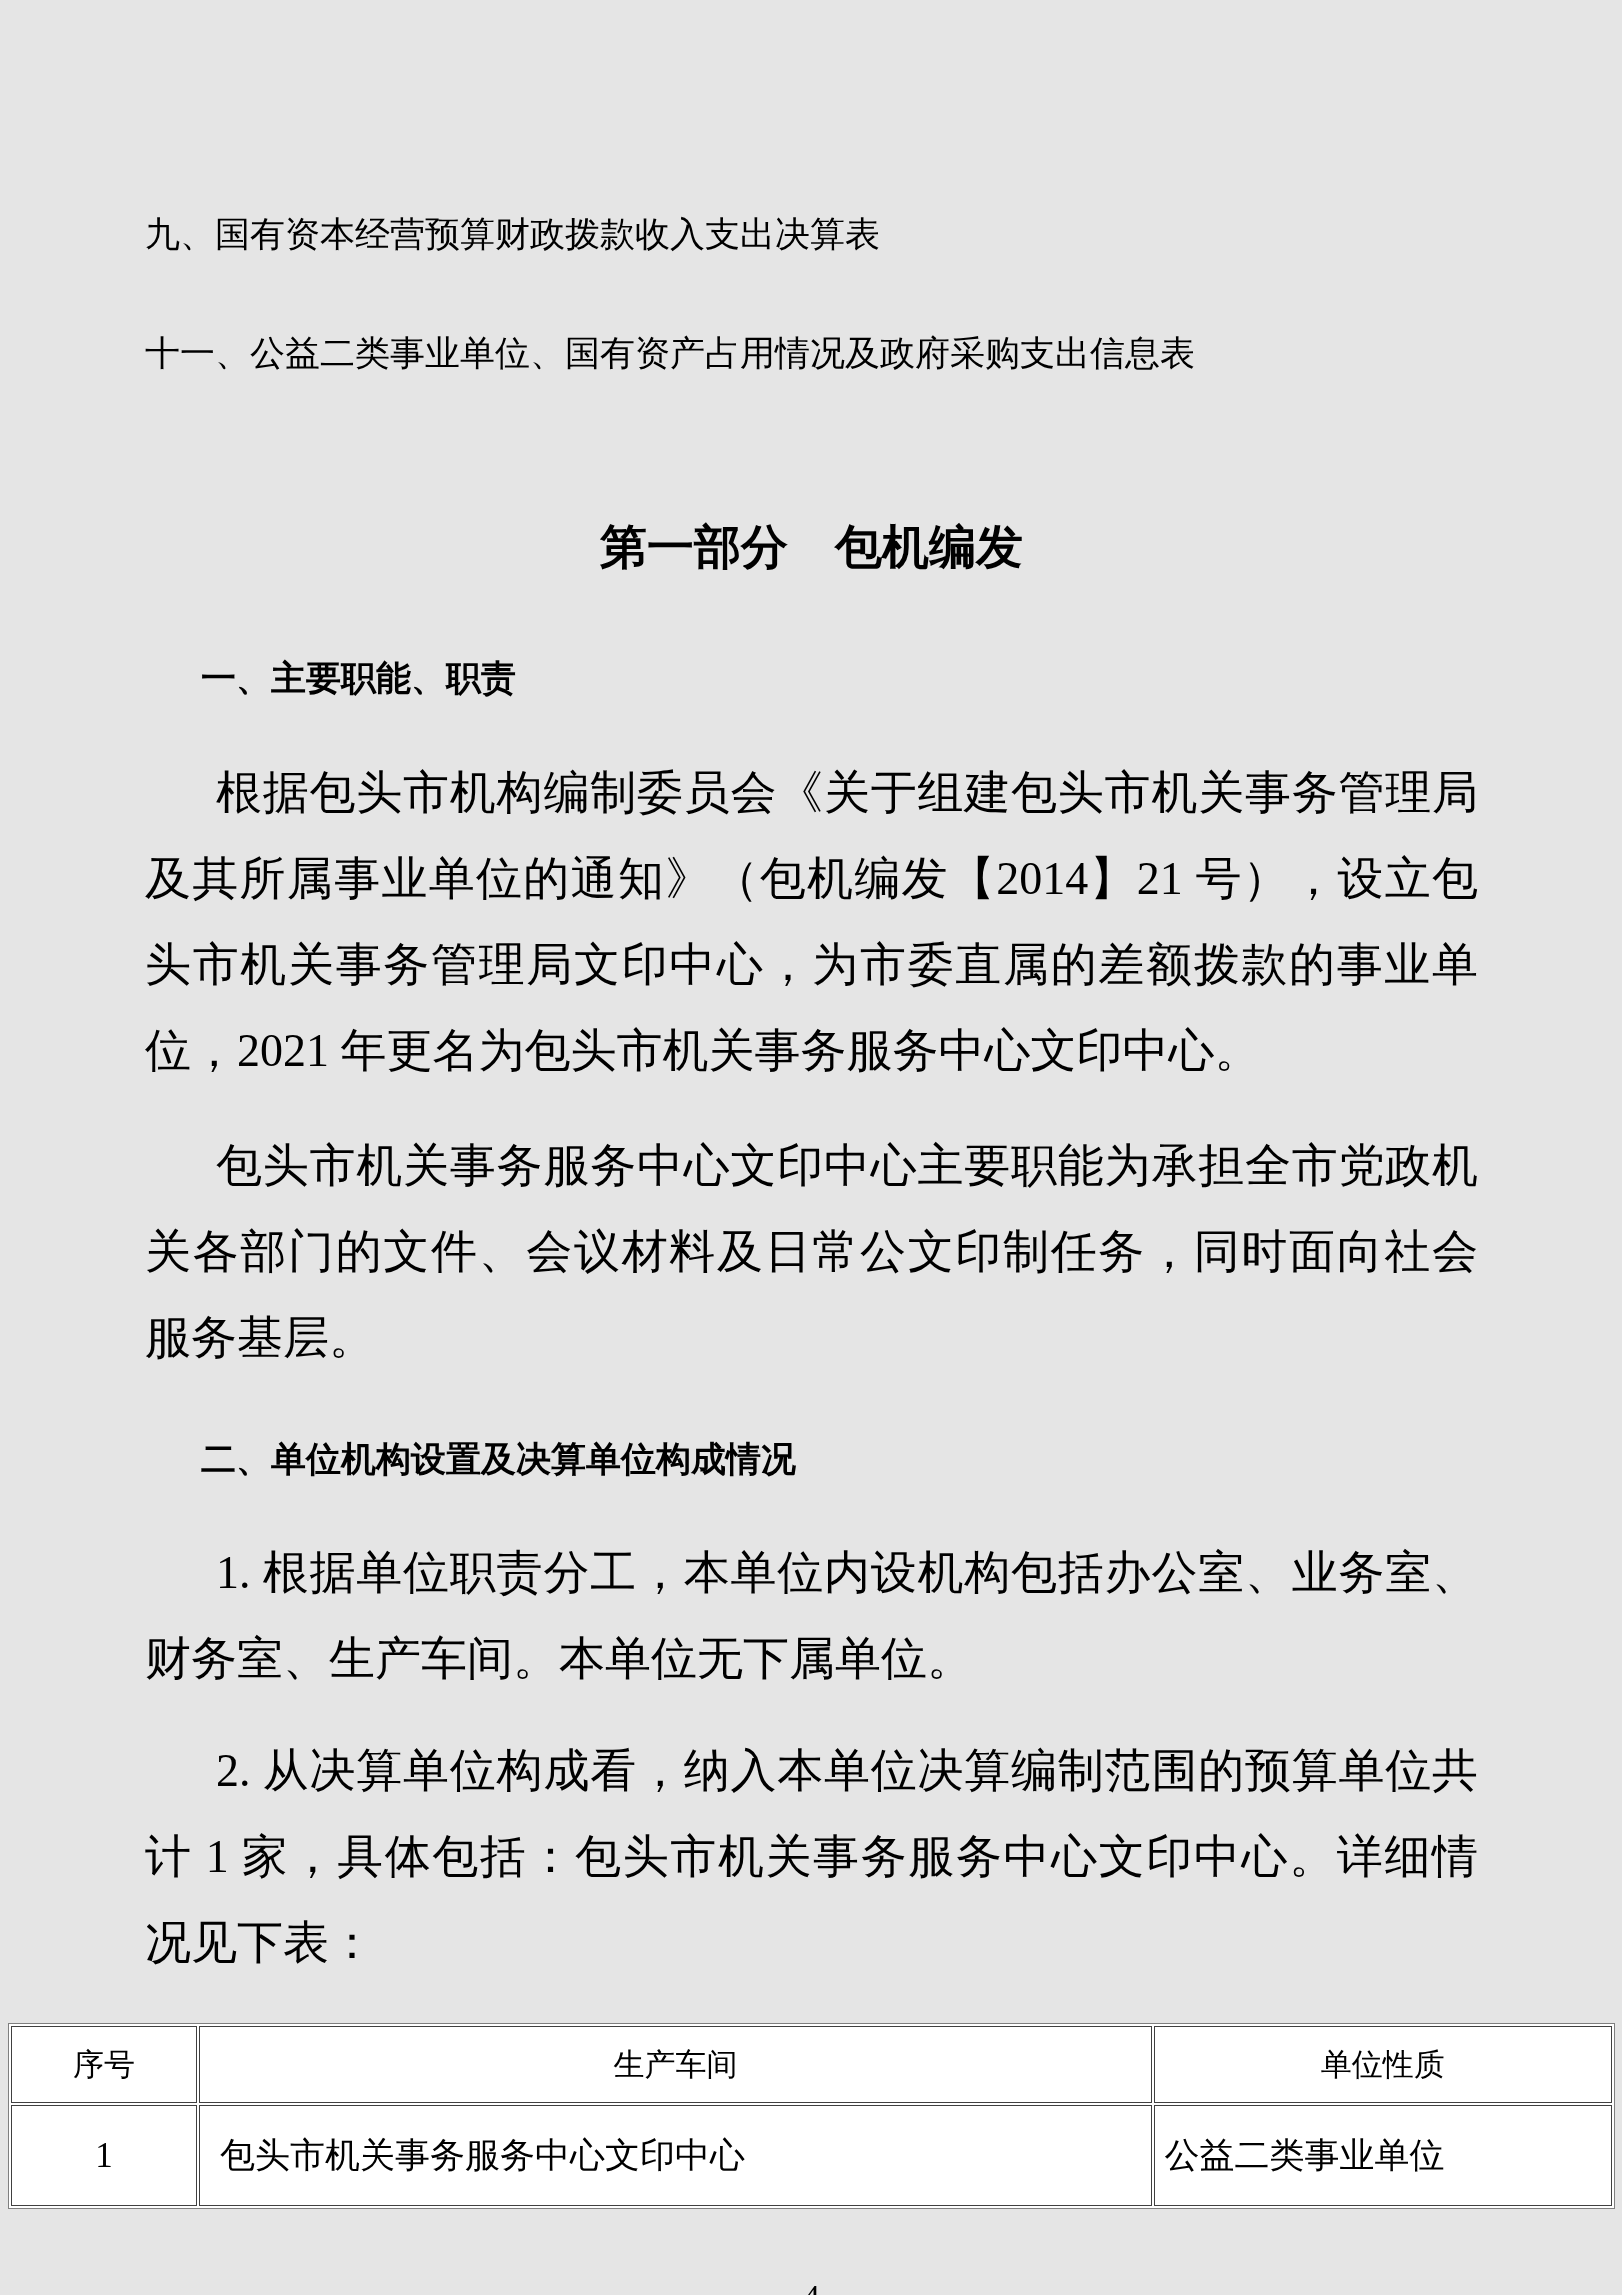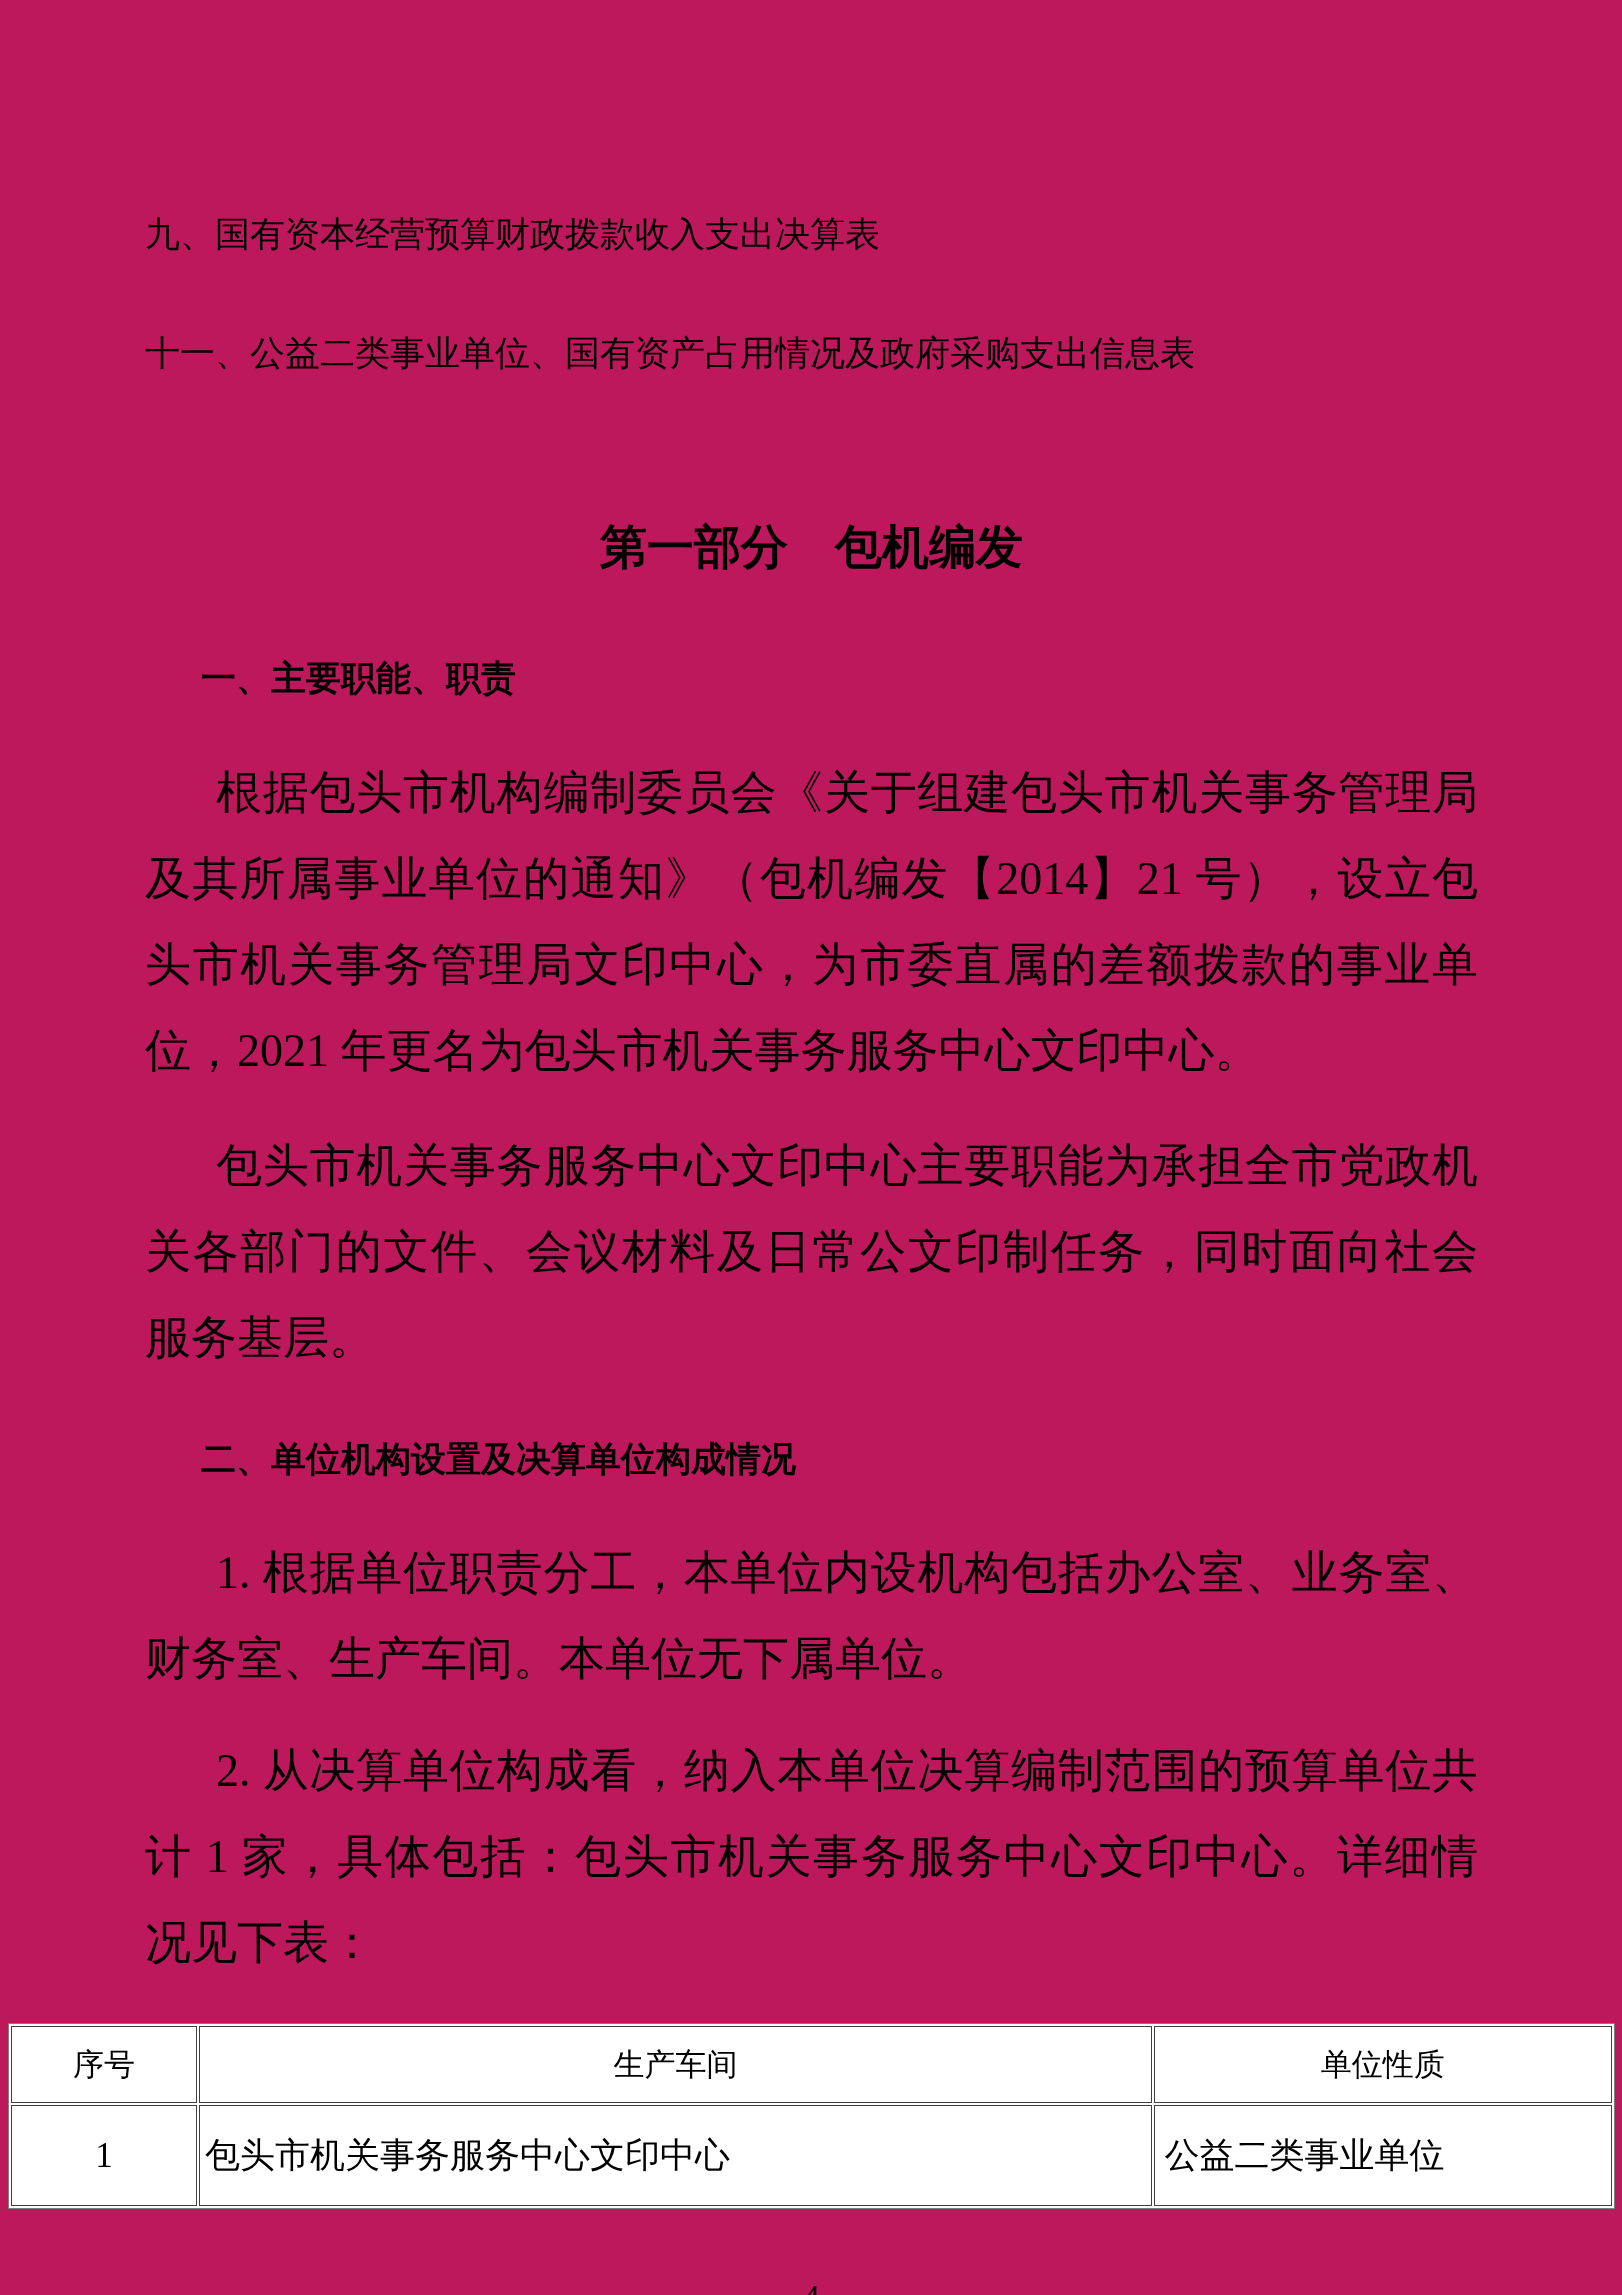--- a/index.html
+++ b/index.html
@@ -1,21 +1,21 @@
 <!DOCTYPE html>
 <html lang="zh" style="font-size:10.5px"><head>
 <meta charset="utf-8">
 <title>第一部分 单位概况</title>
 <style>
   html,body{margin:0;padding:0;background:#ffffff;}
   .page{
     position:relative;
     width:1623px;
     height:2295px;
-    background:#be185d;
+    background:#e5e5e5;
     color:#000000;
     font-family:"Liberation Serif","DejaVu Serif",serif;
     overflow:hidden;
   }
   .content{padding:192px 145px 0 145px;}
   p{margin:0;padding:0;}
   .toc-item{
     font-size:35px;
     line-height:86px;
     margin-bottom:33px;
@@ -68,21 +68,21 @@
     font-size:31px;
     text-align:center;
     vertical-align:middle;
   }
   table.unit-table td.data{
     height:97px;
     font-size:35px;
     vertical-align:middle;
   }
   .cell-center{text-align:center;}
-  .cell-left{text-align:left;padding-left:5px;}
+  .cell-left{text-align:left;padding-left:20px;}
   .cell-left-sm{text-align:left;padding-left:9.8px;margin-left:8px;}
   .page-number{
     margin-top:69px;
     text-align:center;
     font-size:33px;
     line-height:39px;
   }
 </style>
 </head>
 <body>

